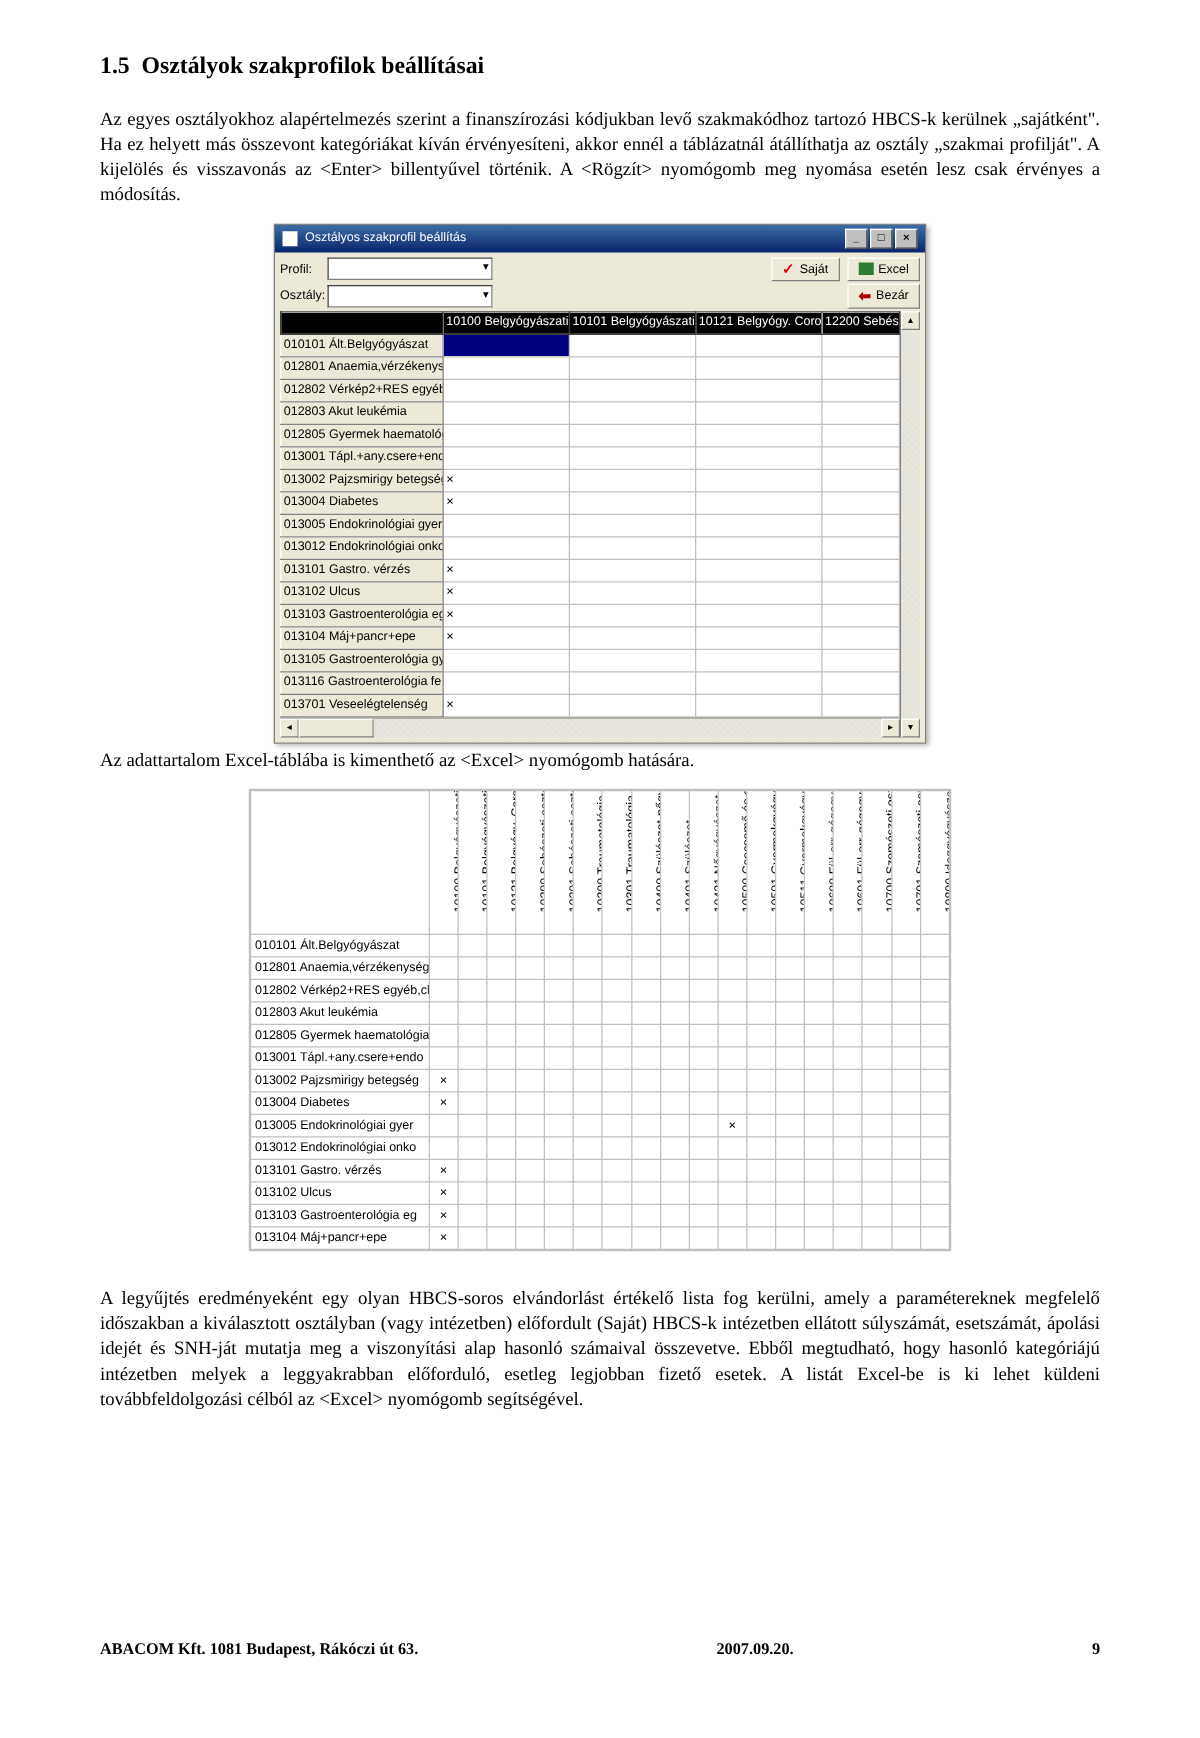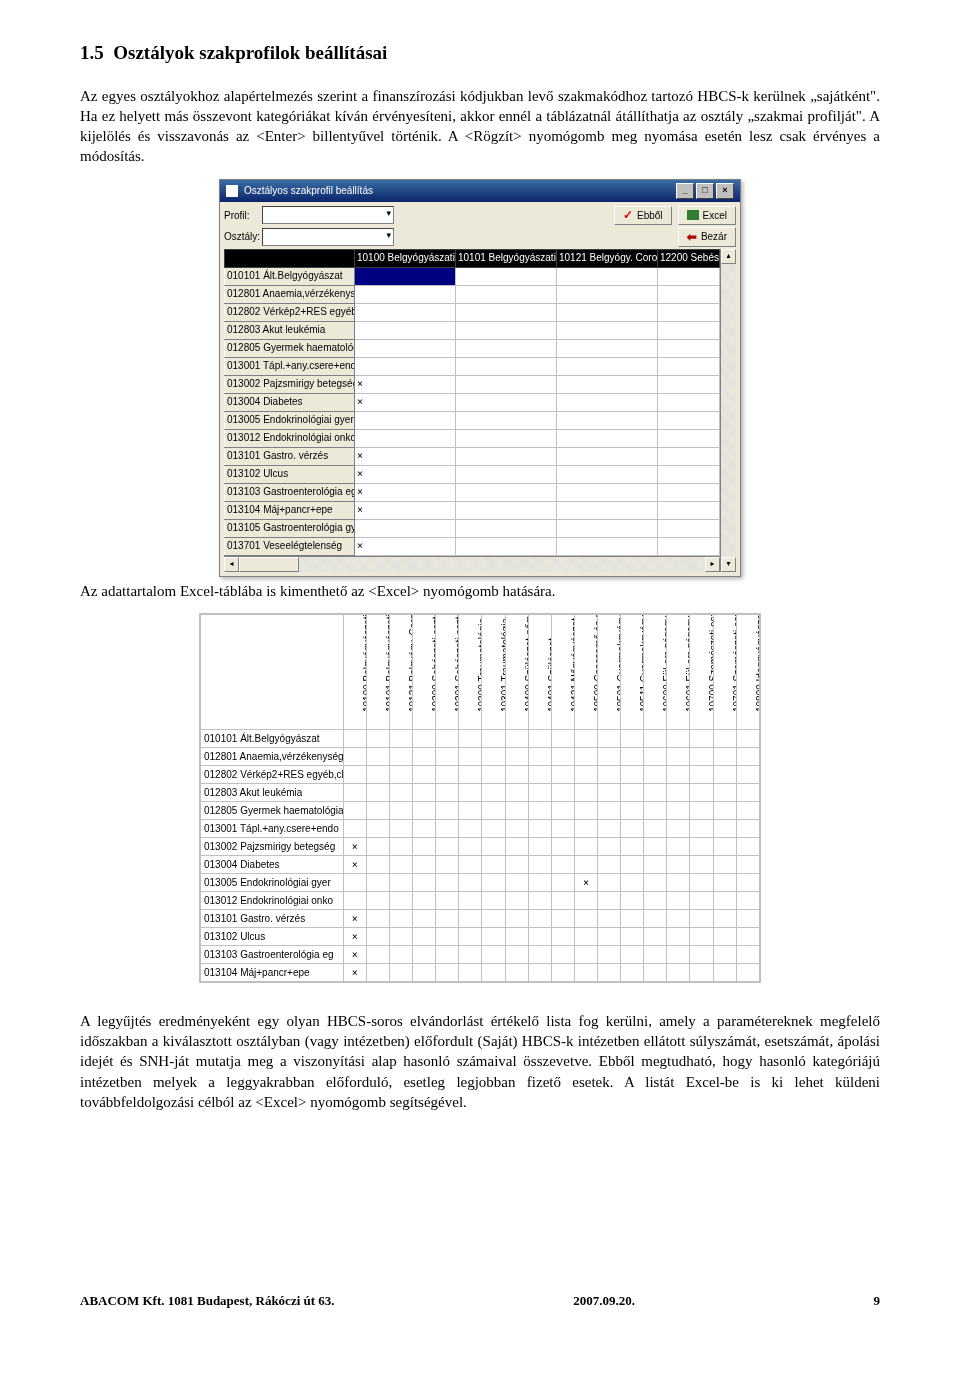--- a/index.html
+++ b/index.html
@@ -153,21 +153,21 @@
         <span class="tbtn">×</span>
       </div>
     </div>
     <div class="winbody">
       <div class="row">
         <span class="lbl">Profil:</span>
         <div class="combo"></div>
         <div class="toolbar-right">
           <span class="btn">
             <span class="ico-check">✓</span>
-            <span>Ebből</span>
+            <span>Saját</span>
           </span>
           <span class="btn">
             <span class="ico-excel"></span>
             <span>Excel</span>
           </span>
         </div>
       </div>
       <div class="row">
         <span class="lbl">Osztály:</span>
         <div class="combo2"></div>
@@ -298,20 +298,27 @@
                   <td class="cell mark"></td>
                 </tr>
                 <tr>
                   <td class="rowhead">013105 Gastroenterológia gy</td>
                   <td class="cell mark"></td>
                   <td class="cell mark"></td>
                   <td class="cell mark"></td>
                   <td class="cell mark"></td>
                 </tr>
                 <tr>
+                  <td class="rowhead">013116 Gastroenterológia fe</td>
+                  <td class="cell mark"></td>
+                  <td class="cell mark"></td>
+                  <td class="cell mark"></td>
+                  <td class="cell mark"></td>
+                </tr>
+                <tr>
                   <td class="rowhead">013701 Veseelégtelenség</td>
                   <td class="cell mark">×</td>
                   <td class="cell mark"></td>
                   <td class="cell mark"></td>
                   <td class="cell mark"></td>
                 </tr>
               </tbody>
           </table>
           <div class="scrollbar-h">
             <div class="sb-btn">◂</div>

